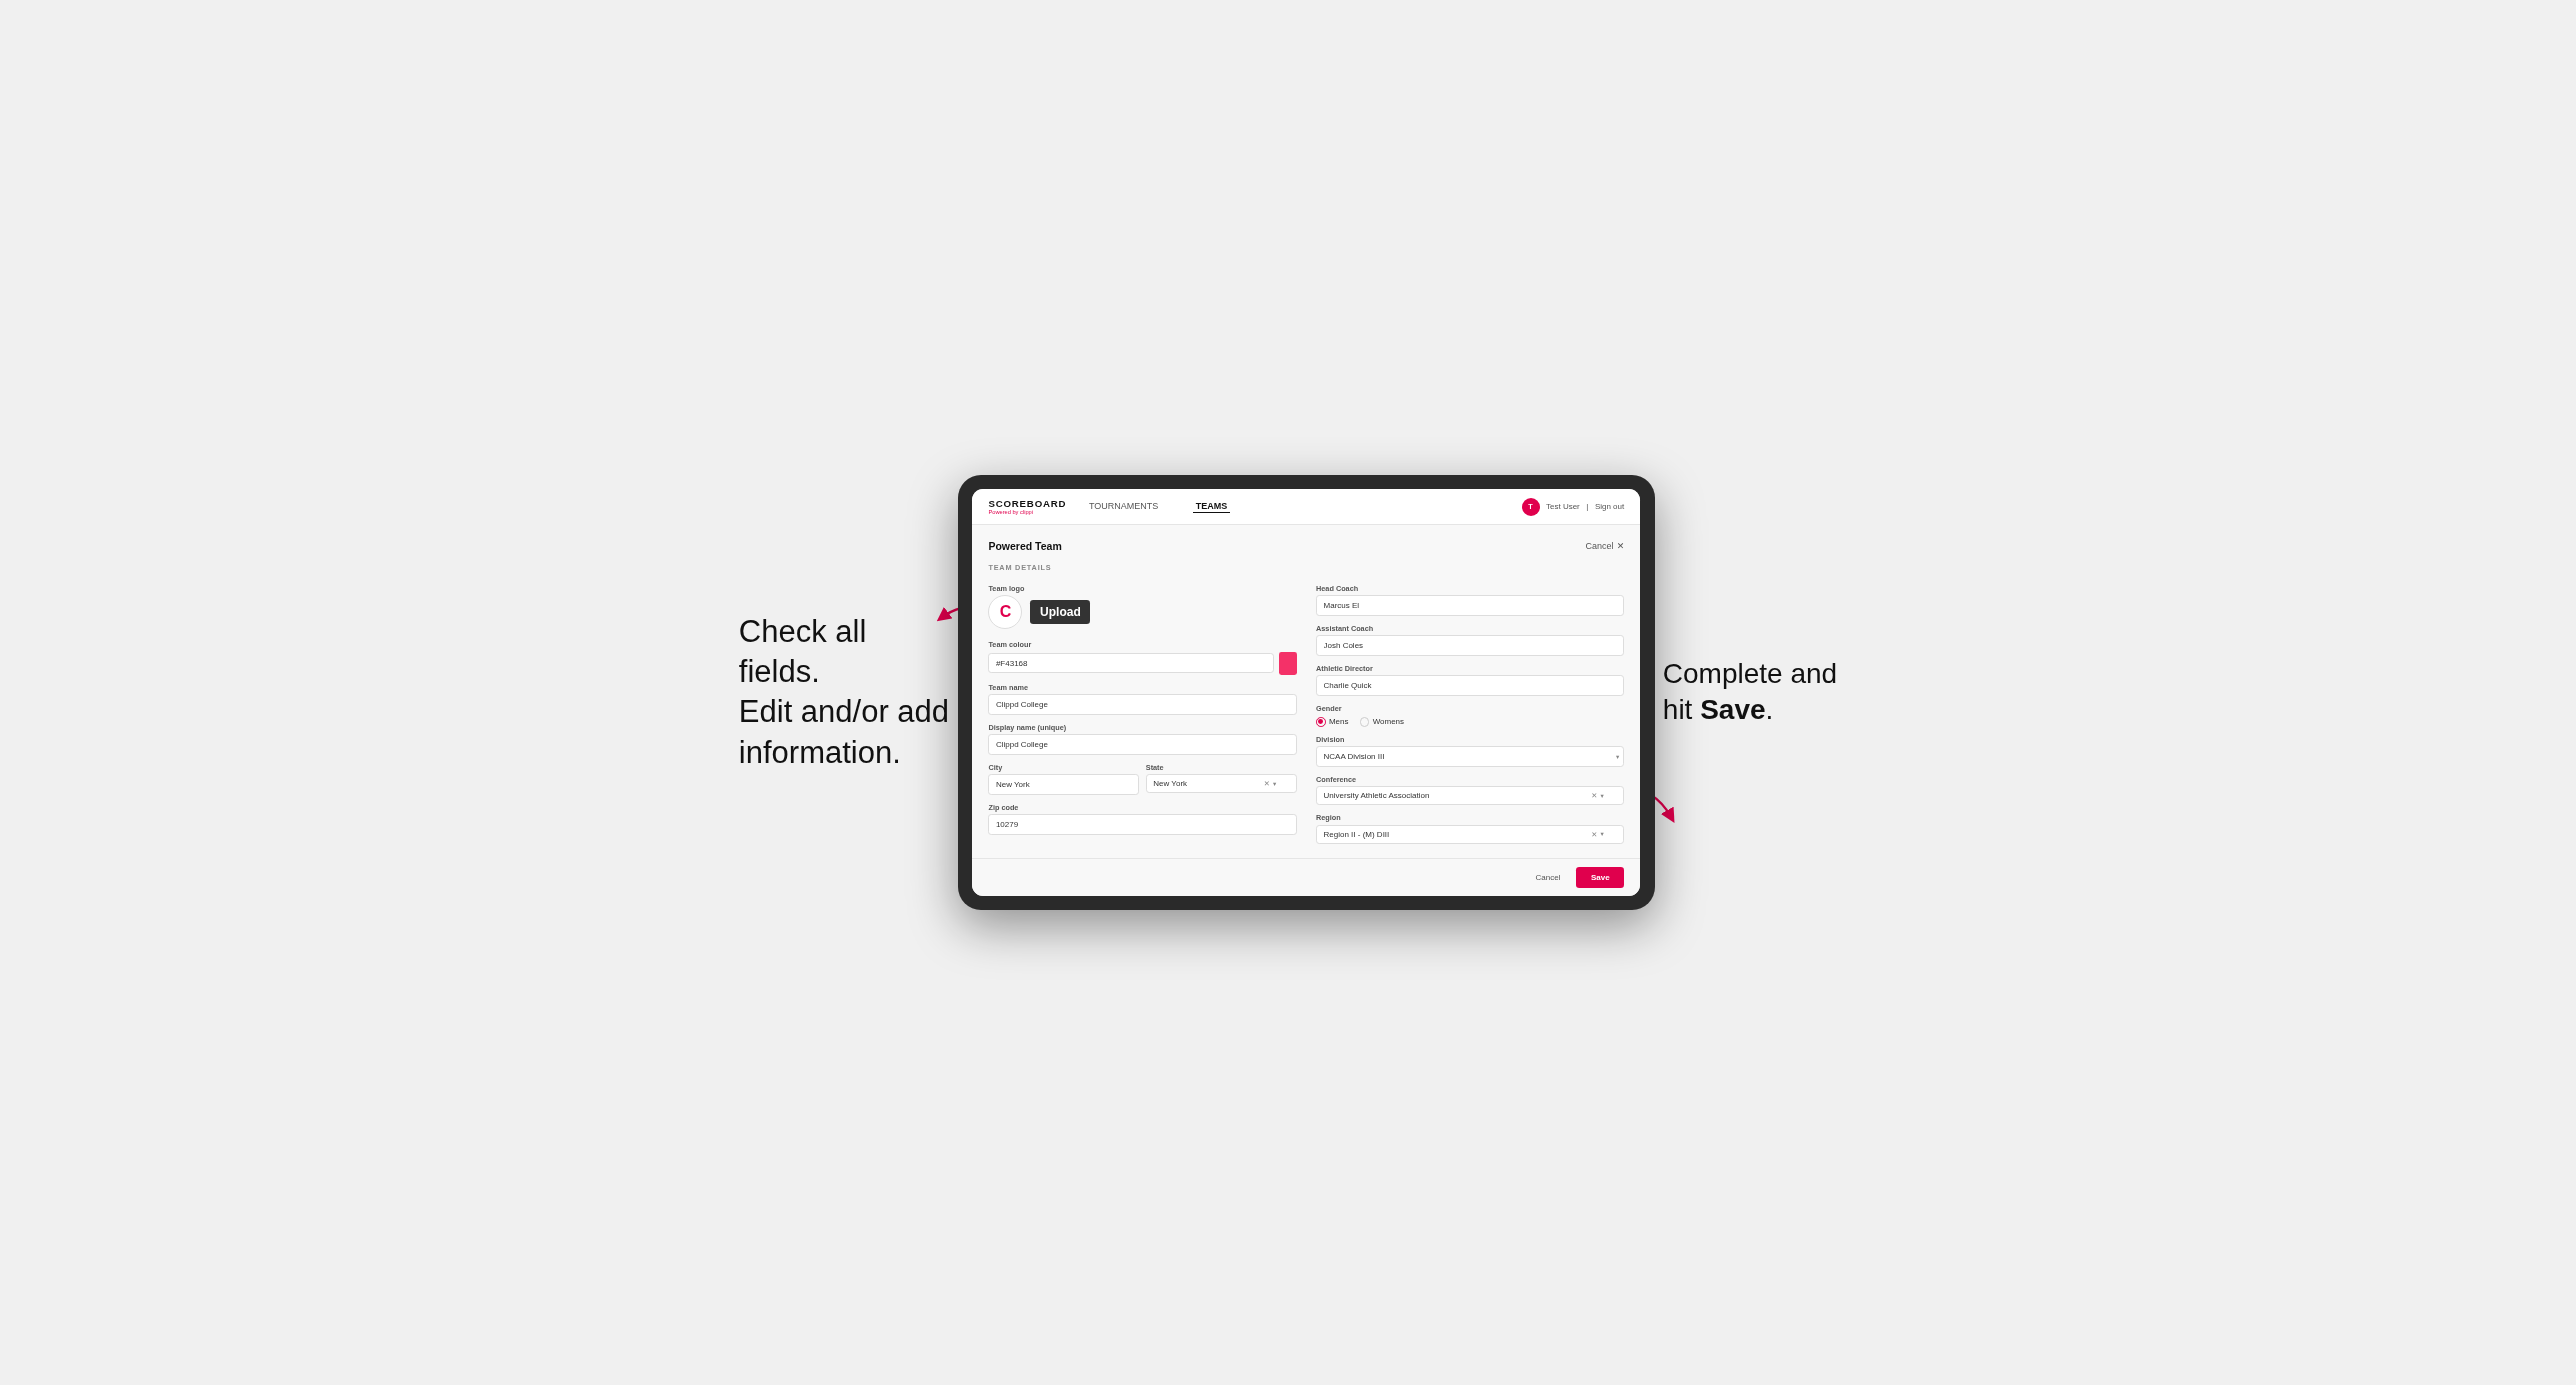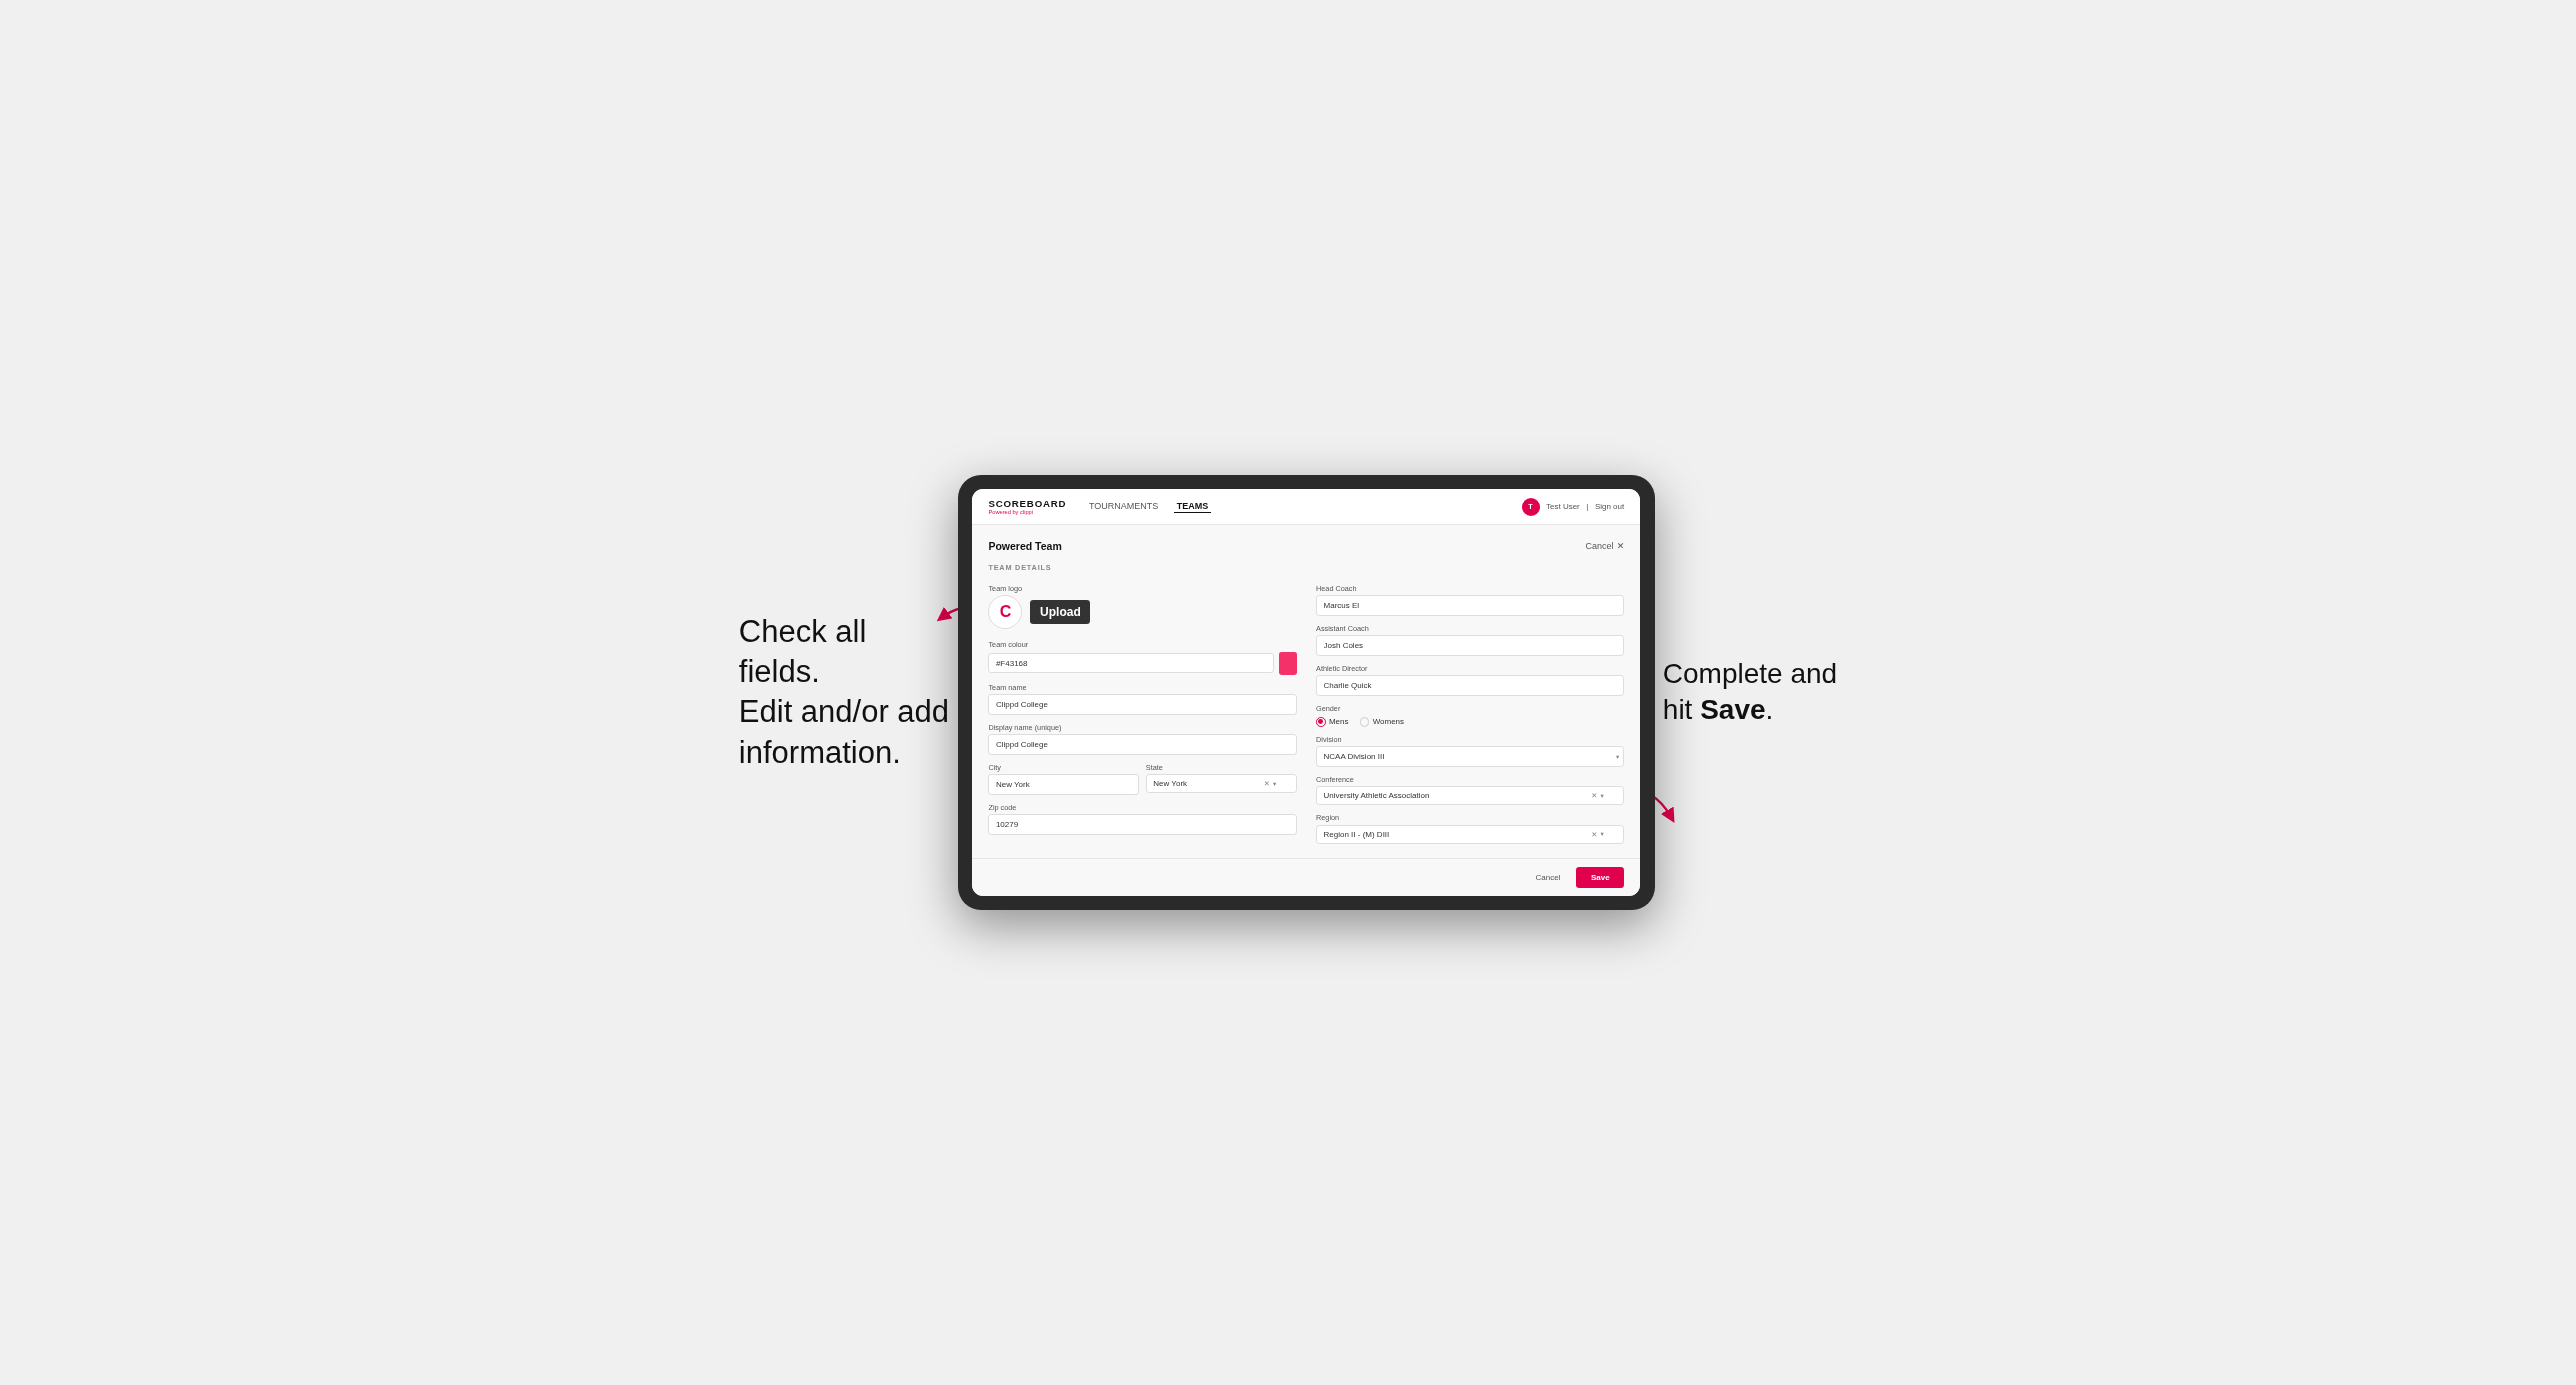--- a/index.html
+++ b/index.html
@@ -74,21 +74,21 @@
     }
 
     .nav-logo-sub {
       font-size: 5.7px;
       color: #e0004d;
       margin-top: 0.8px;
     }
 
     .nav-links {
       display: flex;
-      gap: 12px;
+      gap: 31px;
       flex: 1;
       text-align: right;
     }
 
     .nav-link {
       font-size: 9px;
       color: #555;
       text-decoration: none;
       padding: 0 3.2px;
       padding-bottom: 1.6px;
@@ -180,21 +180,21 @@
 
     .field-group {
       display: flex;
       flex-direction: column;
       gap: 2.4px;
     }
 
     .field-label {
       font-size: 7.3px;
       color: #555;
-      font-weight: 400;
+      font-weight: 700;
     }
 
     .field-input {
       border: 0.8px solid #ddd;
       border-radius: 3.2px;
       padding: 4.9px 6.5px;
       font-size: 8px;
       color: #333;
       background: #fff;
       width: 100%;

